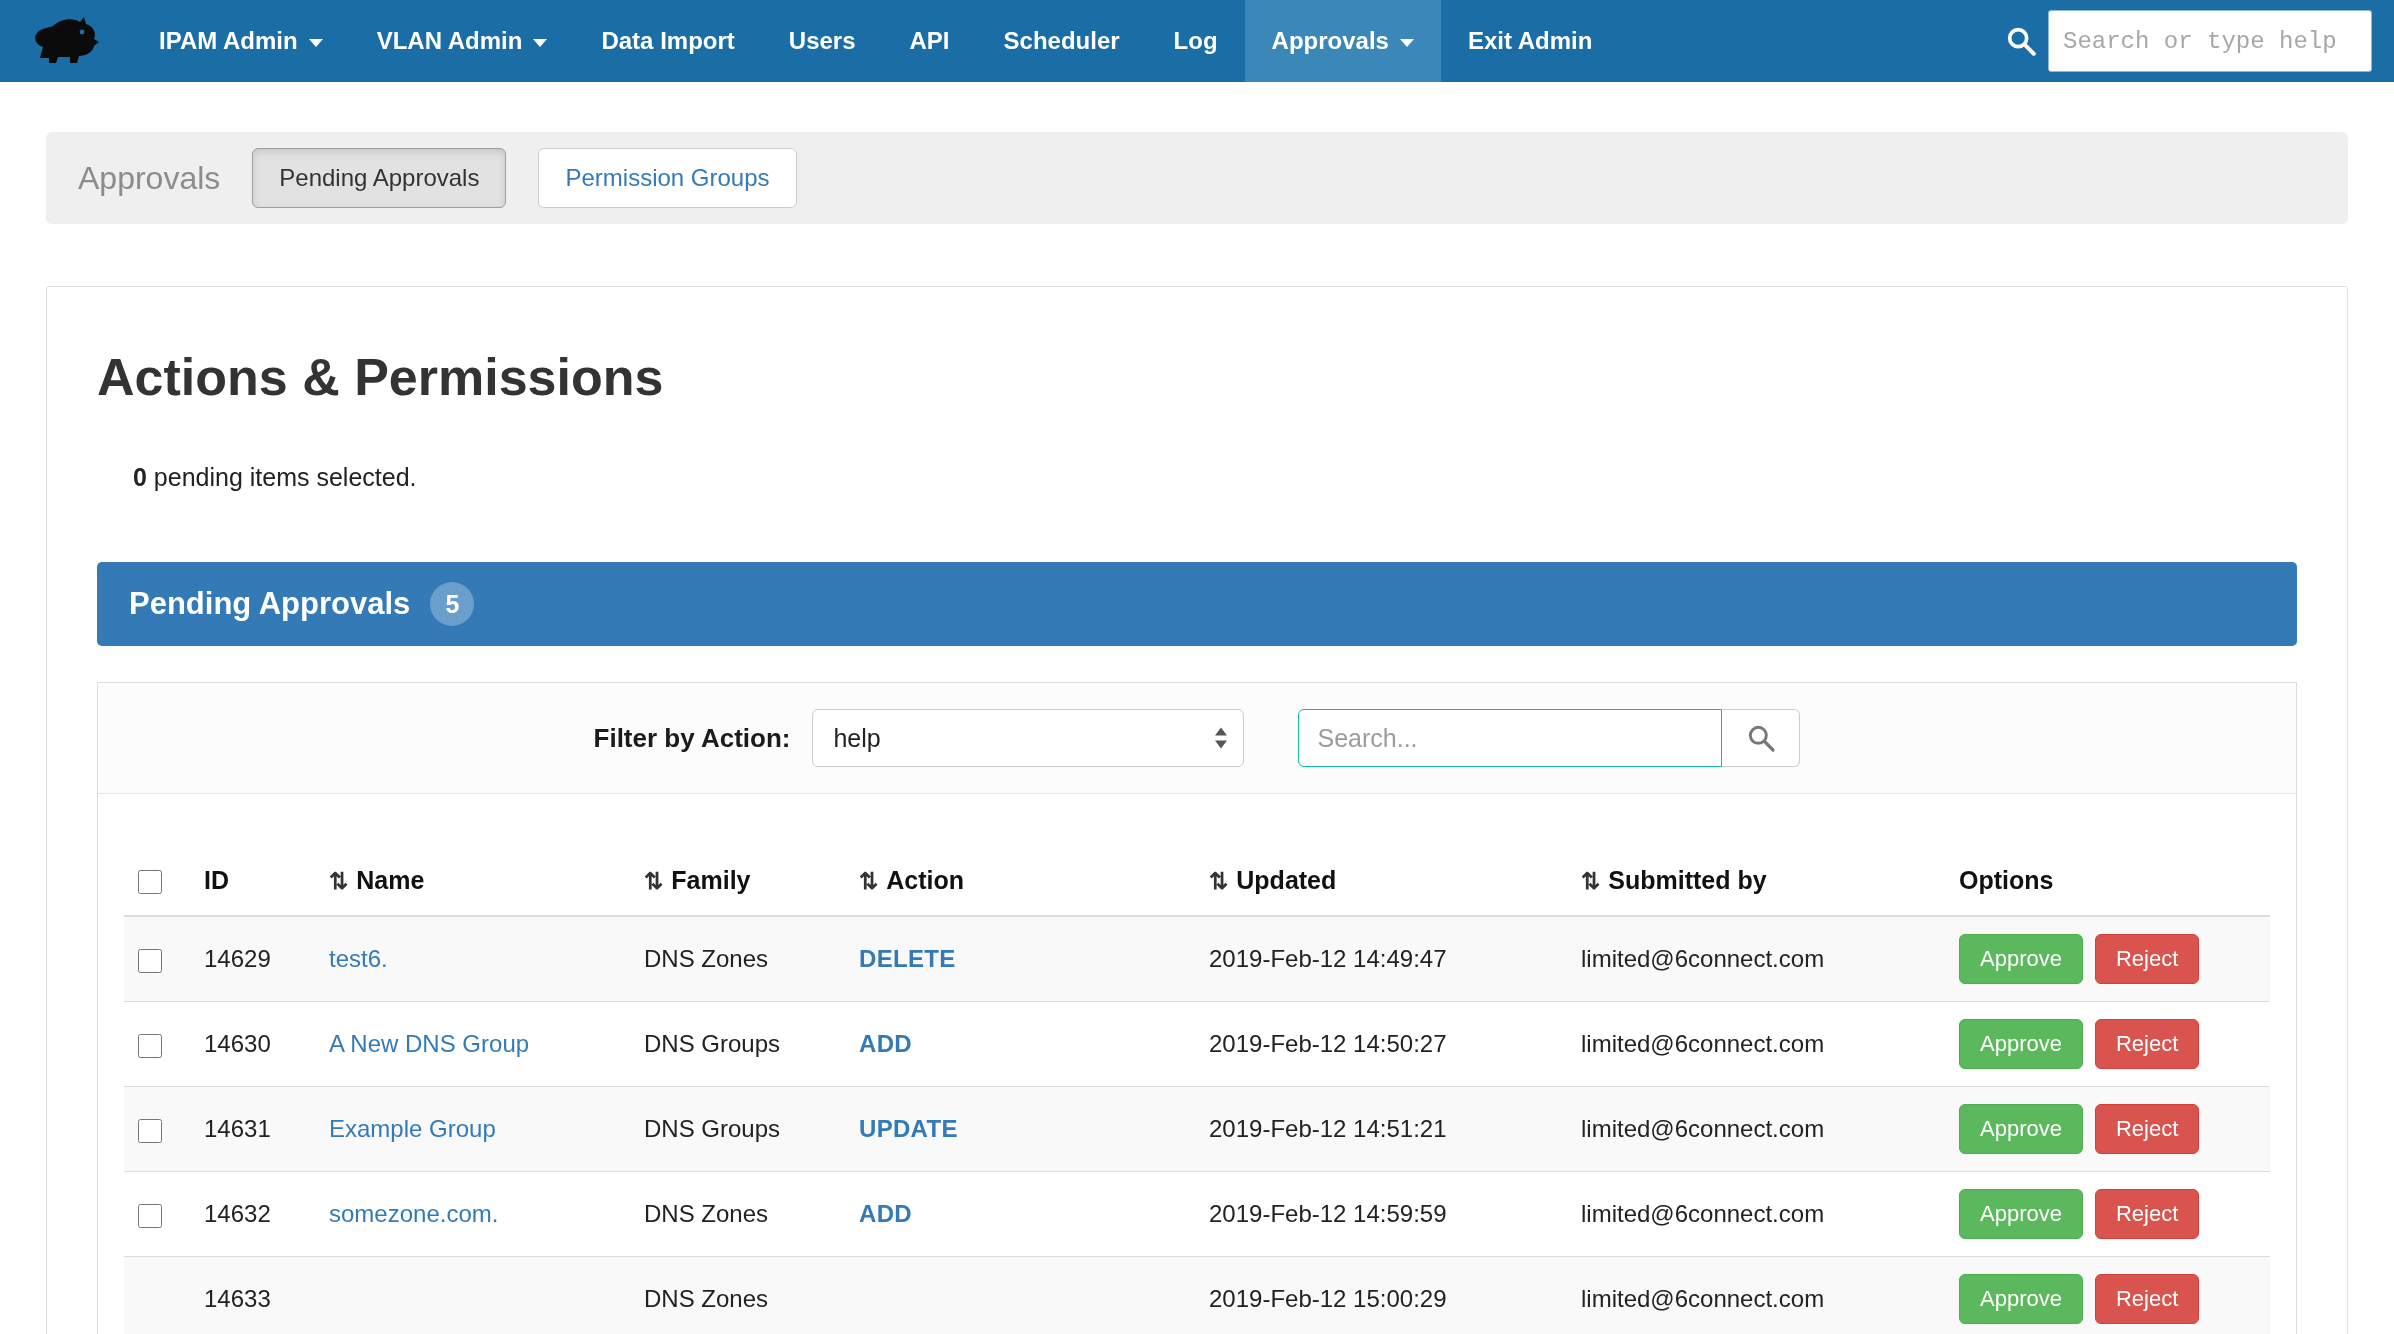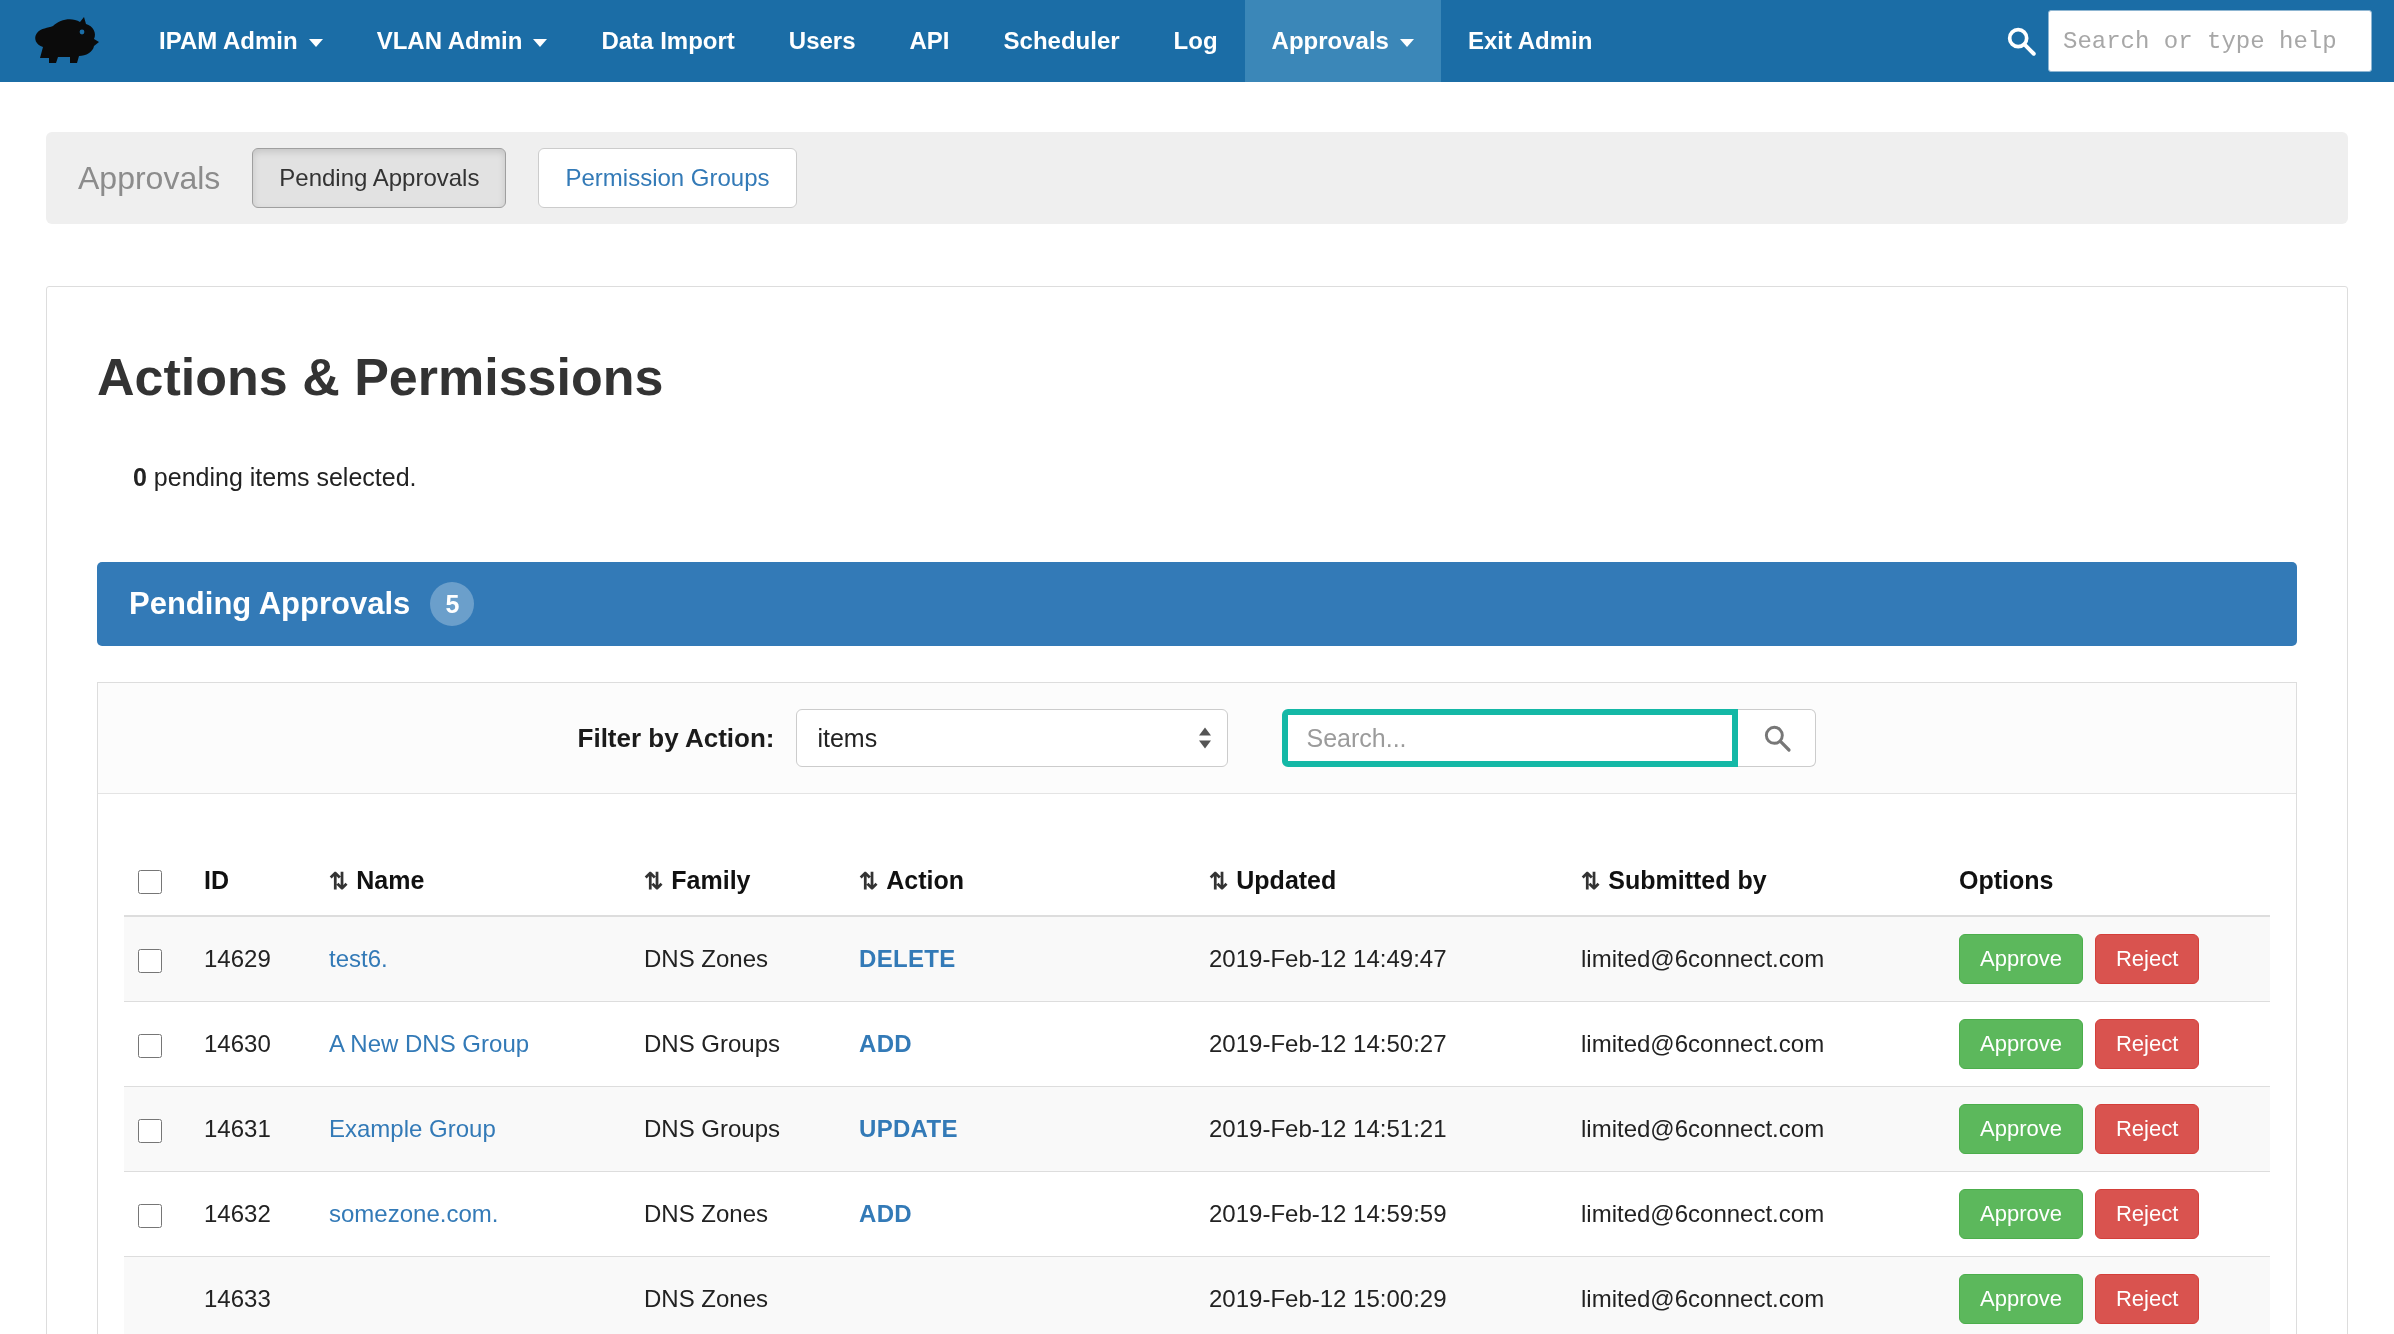--- a/index.html
+++ b/index.html
@@ -47,21 +47,21 @@
   .badge{width:44px;height:44px;border-radius:50%;background:rgba(255,255,255,.28);color:#fff;font-size:25px;font-weight:bold;display:flex;align-items:center;justify-content:center;}
   .panel{margin-top:36px;border:1px solid var(--border);background:#fff;}
   
   .filter-row{display:flex;justify-content:center;align-items:center;padding:26px 36px;border-bottom:1px solid #e4e4e4;background:#fcfcfc;gap:22px;}
   .filter-label{font-size:26px;font-weight:bold;color:#1b1b1b;}
   .select-box{position:relative;width:432px;height:58px;border:1px solid #ccc;border-radius:6px;background:#fff;display:flex;align-items:center;padding:0 52px 0 20px;font-size:25px;color:#222;cursor:pointer;}
   .select-arrows{position:absolute;right:16px;top:50%;transform:translateY(-50%);display:flex;flex-direction:column;gap:5px;}
   .arr-up{width:0;height:0;border-left:6px solid transparent;border-right:6px solid transparent;border-bottom:8px solid #555;}
   .arr-down{width:0;height:0;border-left:6px solid transparent;border-right:6px solid transparent;border-top:8px solid #555;}
   .search-group{display:flex;margin-left:32px;}
-  .search-group input{width:456px;height:58px;border:6px solid #14b8a6;border-radius:6px 0 0 6px;font-size:25px;padding:0 18px;color:#333;outline:none;font-family:"Liberation Sans",sans-serif;}
+  .search-group input{width:424px;height:58px;border:1px solid #14b8a6;border-radius:6px 0 0 6px;font-size:25px;padding:0 18px;color:#333;outline:none;font-family:"Liberation Sans",sans-serif;}
   .search-group input::placeholder{color:#9b9b9b;}
   .search-btn{width:78px;height:58px;border:1px solid #ccc;border-left:none;border-radius:0 6px 6px 0;background:#fff;display:flex;align-items:center;justify-content:center;cursor:pointer;}
   
   .table-wrap{padding:56px 26px 180px;}
   table{width:100%;border-collapse:collapse;}
   th{font-size:25px;font-weight:bold;color:#111;text-align:left;padding:16px 14px 20px;border-bottom:2px solid var(--border);white-space:nowrap;}
   td{font-size:24px;color:#222;padding:17px 14px;border-bottom:1px solid var(--border);vertical-align:middle;white-space:nowrap;}
   tbody tr:nth-child(odd){background:var(--stripe);}
   .sort{font-size:23px;color:#333;margin-right:8px;}
   input[type=checkbox]{width:24px;height:24px;margin:0;vertical-align:middle;}
@@ -138,21 +138,21 @@
   <div class="panel-header">
     <span class="title">Pending Approvals</span>
     <span class="badge">5</span>
   </div>
 
   <div class="panel">
 
     <div class="filter-row">
       <span class="filter-label">Filter by Action:</span>
       <div class="select-box">
-        <span>items</span>
+        <span>help</span>
         <span class="select-arrows">
           <span class="arr-up"></span>
             <span class="arr-down"></span>
         </span>
       </div>
       <div class="search-group">
         <input type="text" placeholder="Search..." style="">
         <button class="search-btn">
           <svg width="32" height="32" viewBox="0 0 24 24">
             <circle cx="10" cy="10" r="6" fill="none" stroke="#777777" stroke-width="2.2"></circle>

